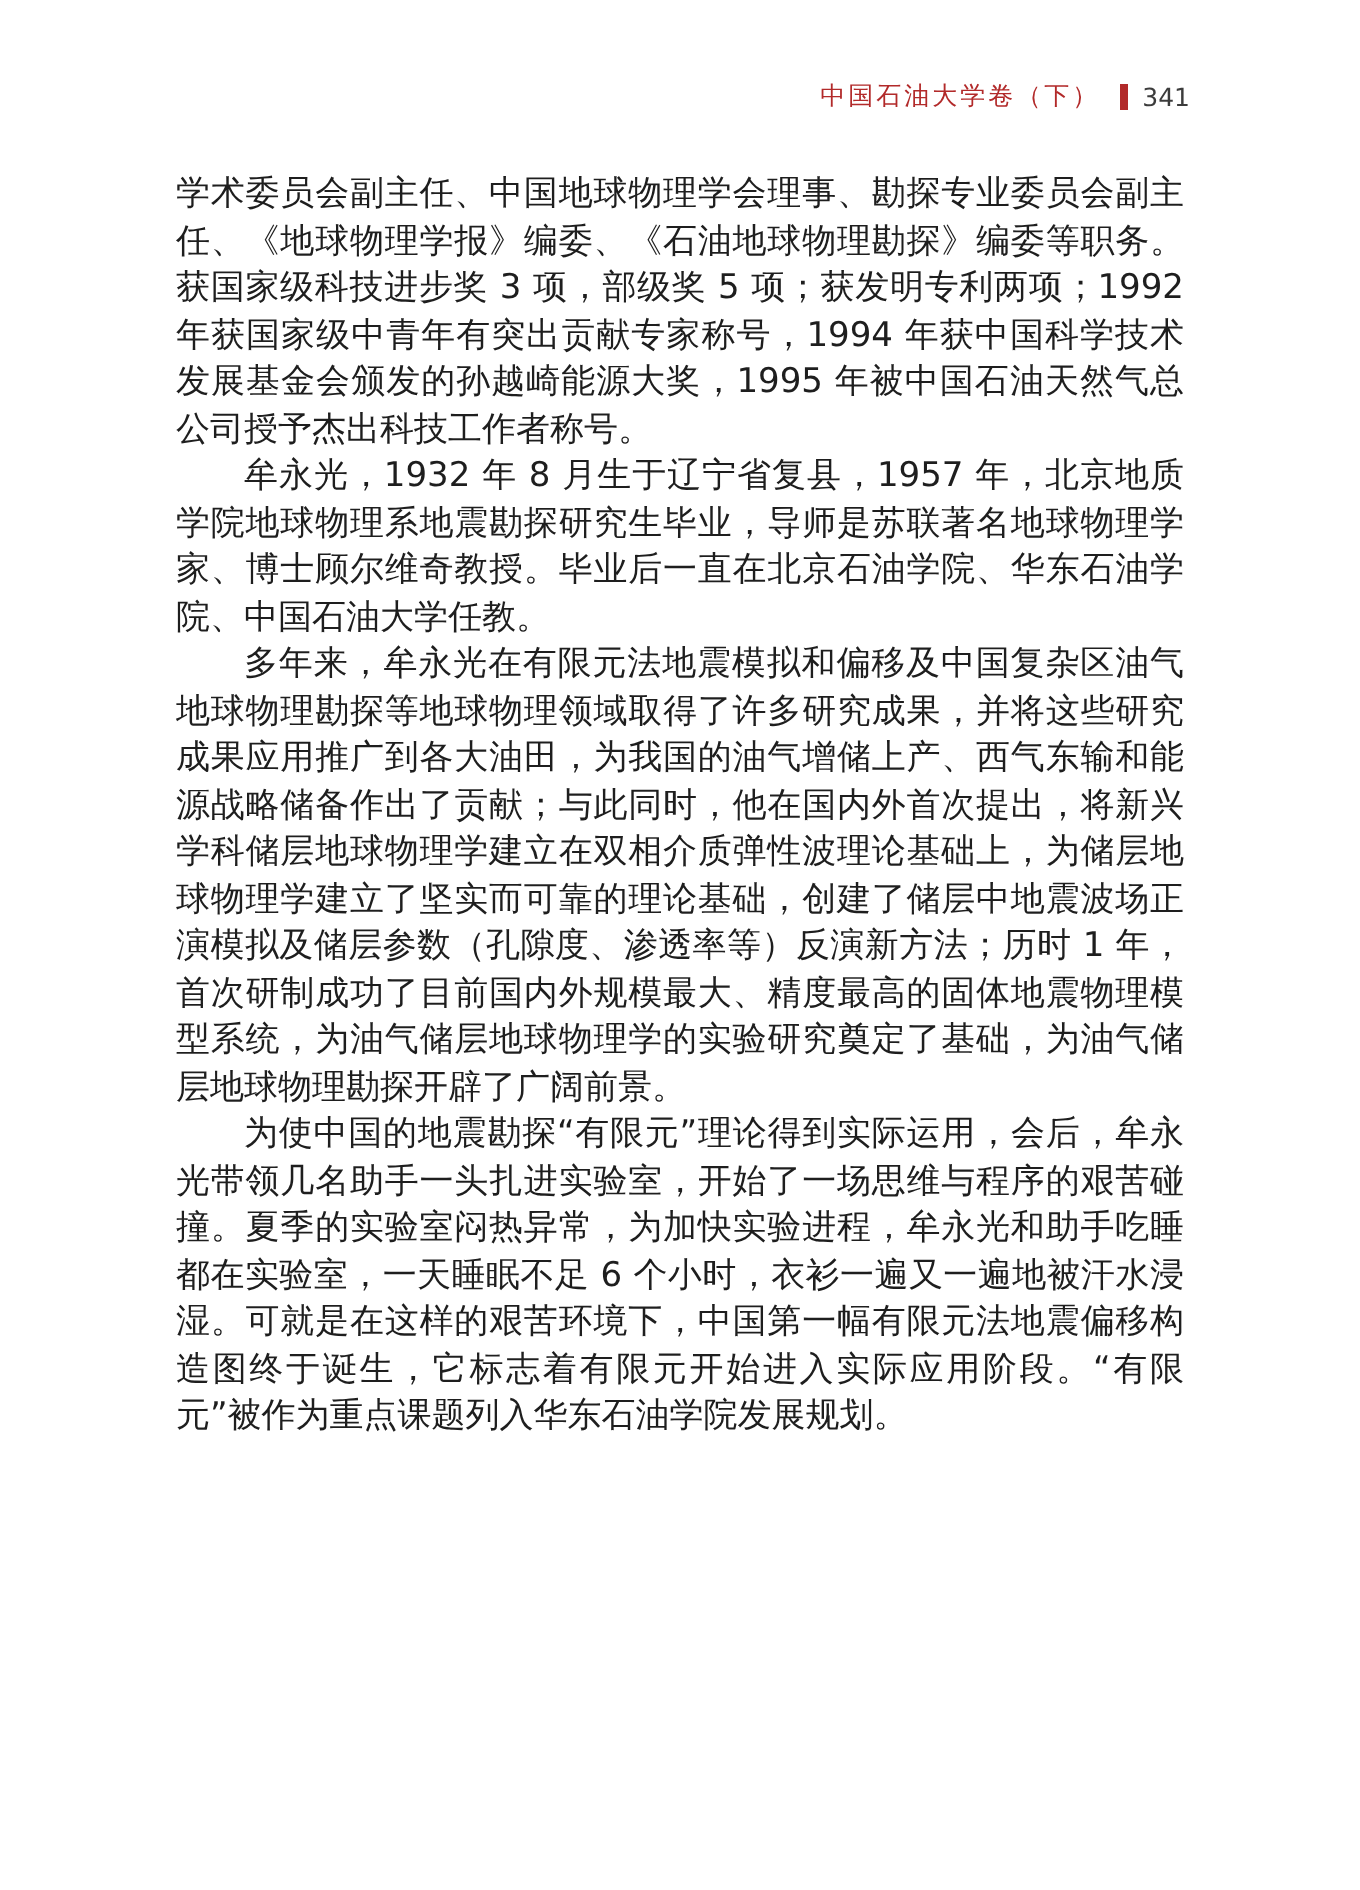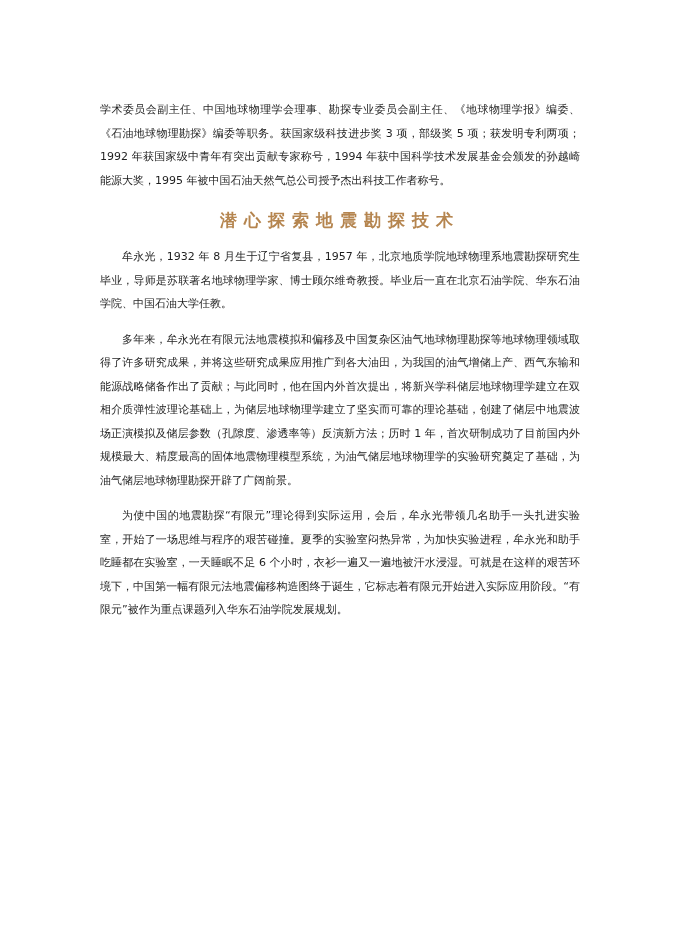--- a/index.html
+++ b/index.html
@@ -34,22 +34,22 @@
   }
   .page-number { color: #3c3c3c; }
 
   .content {
     position: absolute;
     top: 86px;
     left: 88px;
     width: 504px;
   }
   p.body-para {
-    margin: 12px;
-    font-size: 11px;
+    margin: 0;
+    font-size: 17px;
     line-height: 23.5px;
     text-align: justify;
     text-justify: inter-ideograph;
     color: #1e1e1e;
   }
   p.indent { text-indent: 2em; }
   h2.section-title {
     margin: 17px 0 13px 0;
     text-align: center;
     font-family: "DejaVu Serif", serif;
@@ -57,26 +57,30 @@
     font-weight: 600;
     color: #b5854f;
     letter-spacing: 7px;
   }
 </style>
 </head>
 <body>
 
 <div class="page">
 
+  <div class="running-header">
+    <span class="volume-title">中国石油大学卷（下）</span>
+    <span class="header-bar"></span>
+    <span class="page-number">341</span>
+  </div>
 
   <div class="content">
 
     <p class="body-para">学术委员会副主任、中国地球物理学会理事、勘探专业委员会副主任、《地球物理学报》编委、《石油地球物理勘探》编委等职务。获国家级科技进步奖 3 项，部级奖 5 项；获发明专利两项；1992 年获国家级中青年有突出贡献专家称号，1994 年获中国科学技术发展基金会颁发的孙越崎能源大奖，1995 年被中国石油天然气总公司授予杰出科技工作者称号。</p>
 
-    <h2 class="section-title">潜心探索地震勘探技术</h2>
 
     <p class="body-para indent">牟永光，1932 年 8 月生于辽宁省复县，1957 年，北京地质学院地球物理系地震勘探研究生毕业，导师是苏联著名地球物理学家、博士顾尔维奇教授。毕业后一直在北京石油学院、华东石油学院、中国石油大学任教。</p>
 
     <p class="body-para indent">多年来，牟永光在有限元法地震模拟和偏移及中国复杂区油气地球物理勘探等地球物理领域取得了许多研究成果，并将这些研究成果应用推广到各大油田，为我国的油气增储上产、西气东输和能源战略储备作出了贡献；与此同时，他在国内外首次提出，将新兴学科储层地球物理学建立在双相介质弹性波理论基础上，为储层地球物理学建立了坚实而可靠的理论基础，创建了储层中地震波场正演模拟及储层参数（孔隙度、渗透率等）反演新方法；历时 1 年，首次研制成功了目前国内外规模最大、精度最高的固体地震物理模型系统，为油气储层地球物理学的实验研究奠定了基础，为油气储层地球物理勘探开辟了广阔前景。</p>
 
 
     <p class="body-para indent">为使中国的地震勘探“有限元”理论得到实际运用，会后，牟永光带领几名助手一头扎进实验室，开始了一场思维与程序的艰苦碰撞。夏季的实验室闷热异常，为加快实验进程，牟永光和助手吃睡都在实验室，一天睡眠不足 6 个小时，衣衫一遍又一遍地被汗水浸湿。可就是在这样的艰苦环境下，中国第一幅有限元法地震偏移构造图终于诞生，它标志着有限元开始进入实际应用阶段。“有限元”被作为重点课题列入华东石油学院发展规划。</p>
 
 
   </div>

